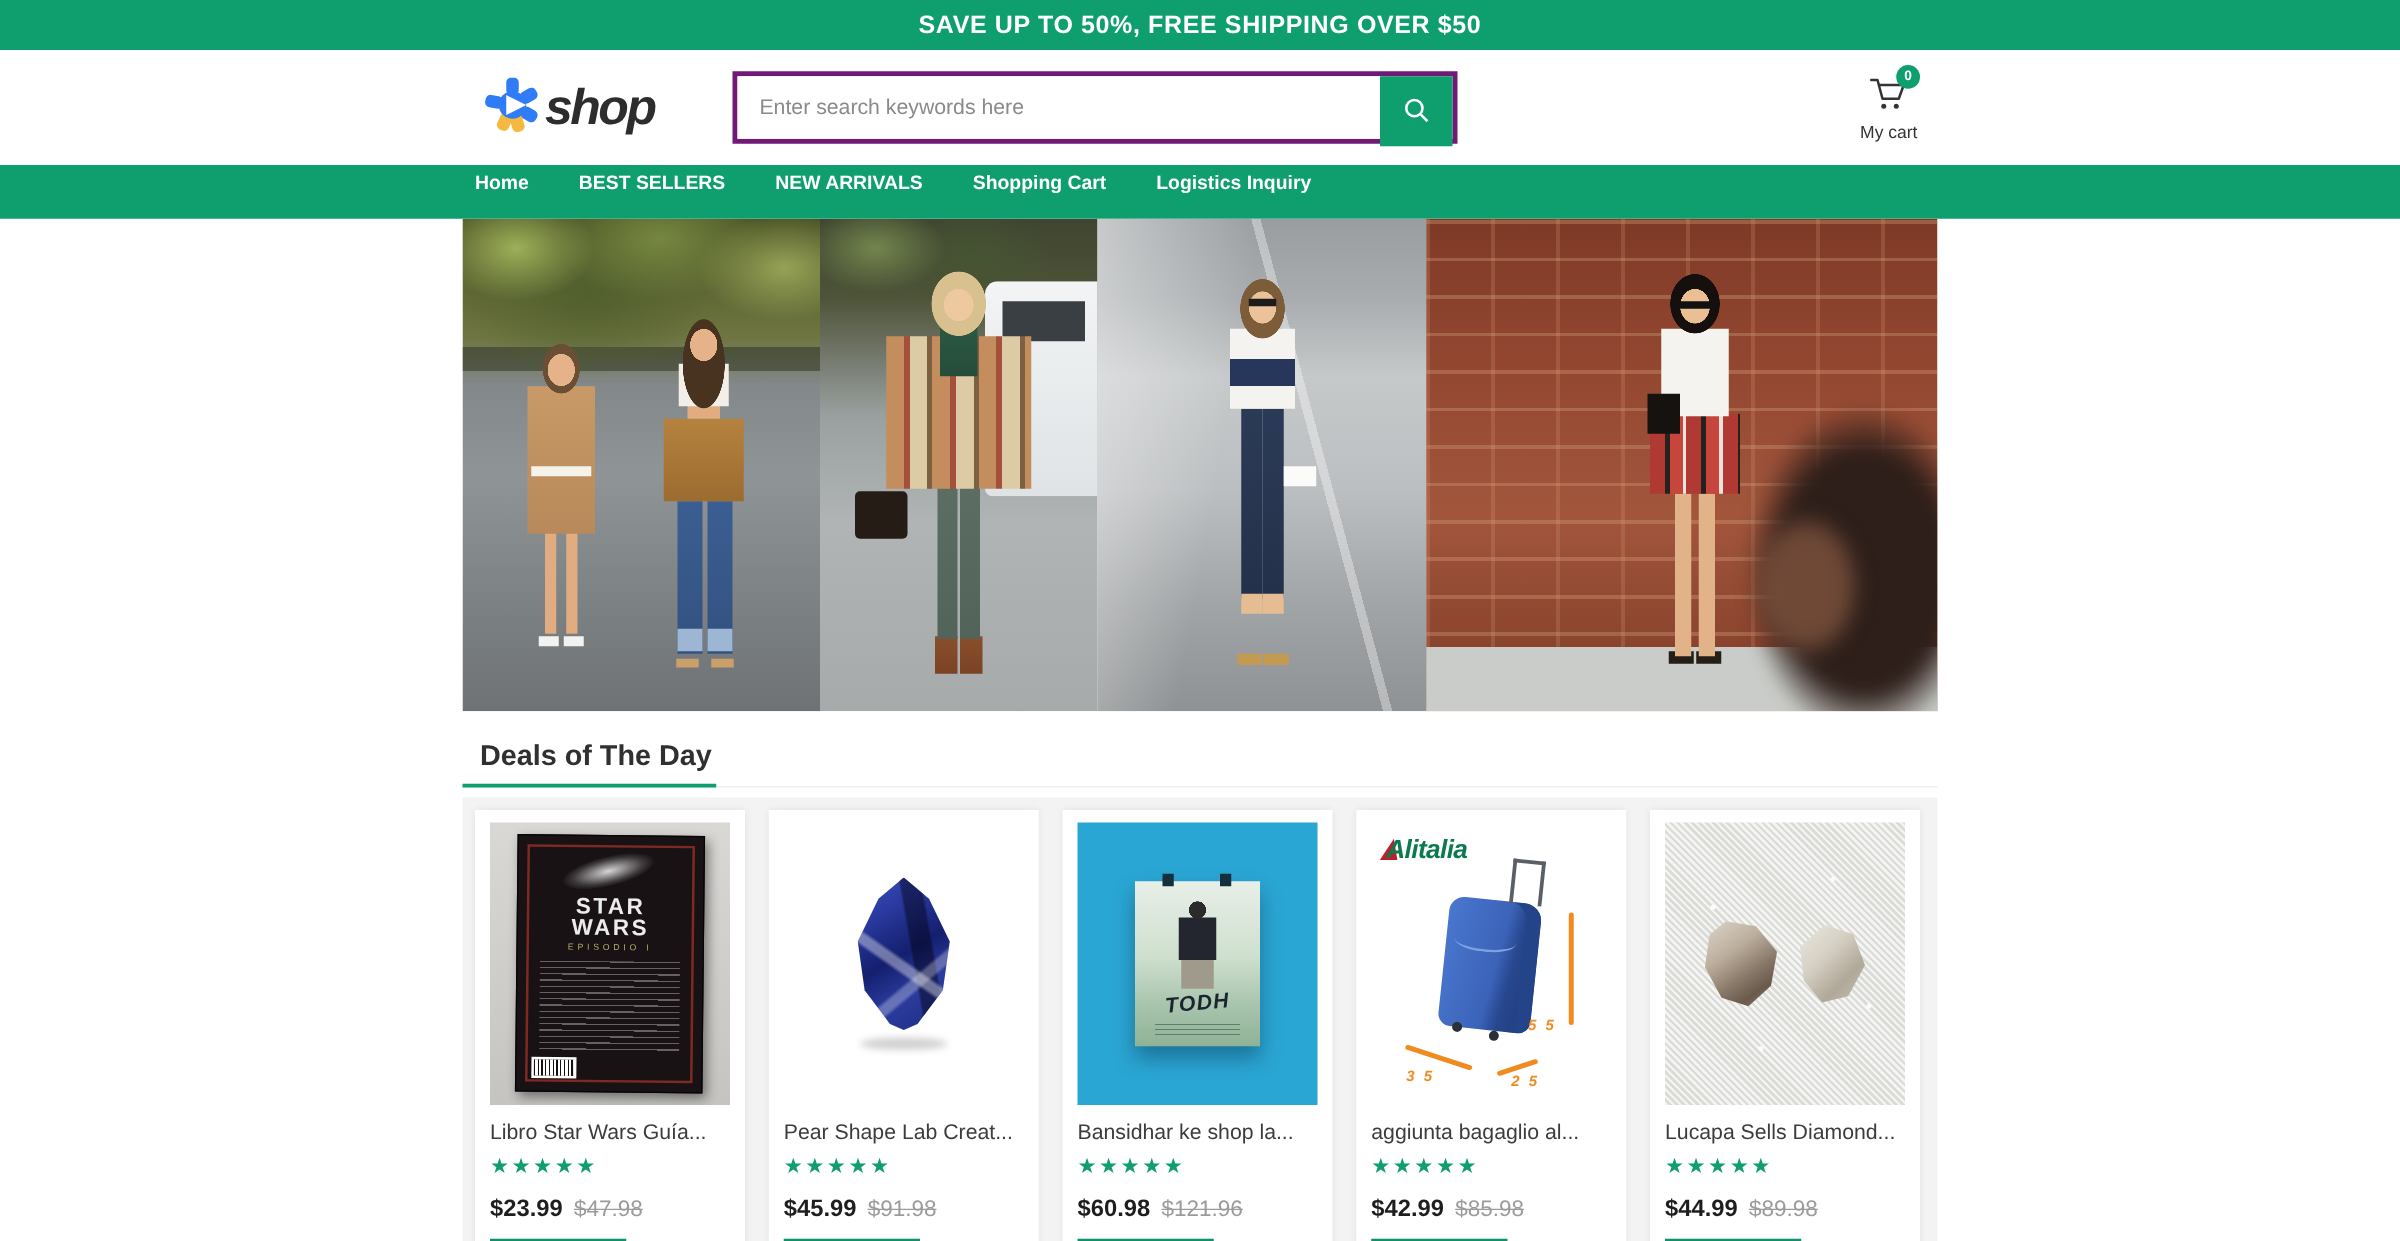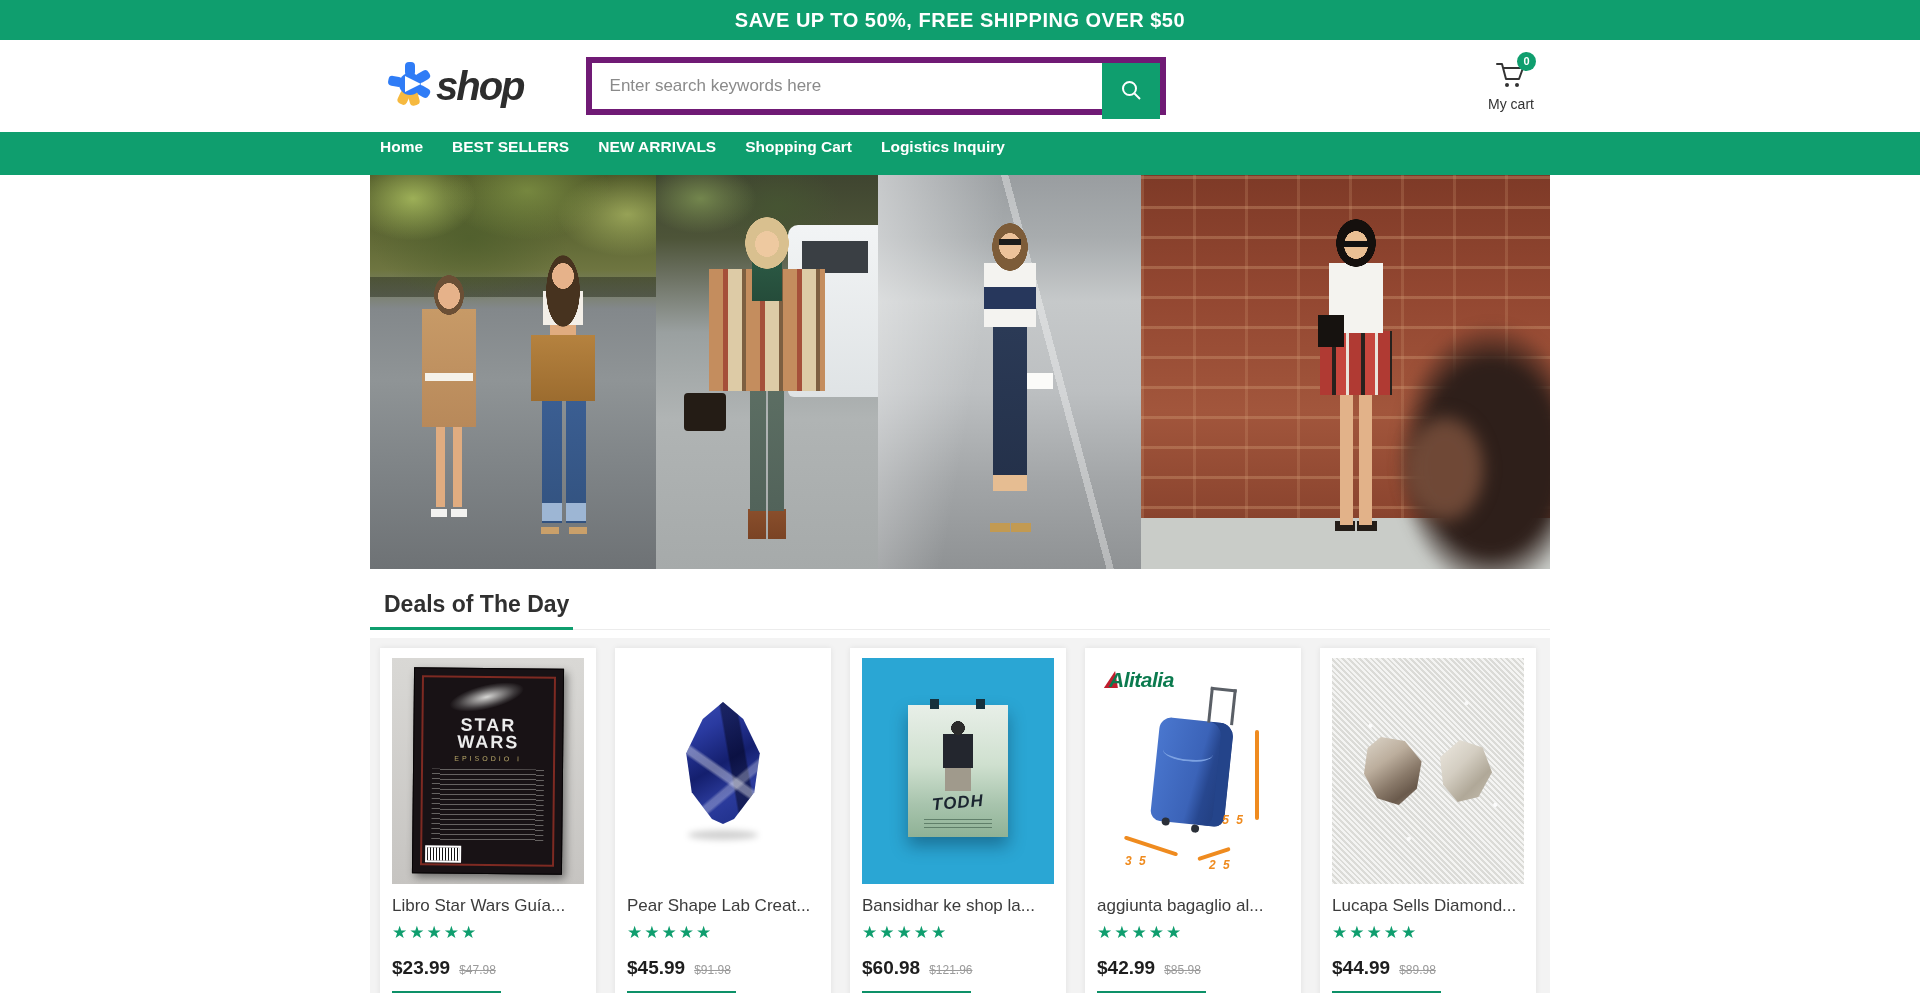--- a/index.html
+++ b/index.html
@@ -12,36 +12,36 @@
     letter-spacing:.5px; }
 
   
   .header { height:92px; display:flex; align-items:center; background:#fff;justify-content:center; }
   .container { width:1180px; margin:0 auto; position:relative; }
   .header-inner { display:flex; align-items:center; }
   .logo { display:flex; align-items:center; margin-left:18px; cursor:pointer; }
   .logo-text { font-size:40px; font-weight:800; font-style:italic; color:#2d2d2d;
     letter-spacing:-2px; margin-left:4px; }
   .search-box { display:flex; width:580px; height:58px; margin-left:62px;
-    border:6px solid #701a75; background:#fff; }
+    border:4px solid #701a75; background:#fff; }
   .search-box input { flex:1; border:none; outline:none; padding:0 18px;
     font-size:17px; color:#444; font-family:"Liberation Sans",sans-serif; }
   .search-box input::placeholder { color:#8a8a8a; }
   .search-btn { width:58px; height:56px; background:#0f9e6e; border:none;
     display:flex; align-items:center; justify-content:center; cursor:pointer; }
   .cart { margin-left:auto; margin-right:6px; text-align:center; position:relative;
     cursor:pointer; width:66px; }
   .cart-badge { position:absolute; top:-8px; right:8px; width:19px; height:19px;
     border-radius:50%; background:#0f9e6e; color:#fff; font-size:11px;
     line-height:19px; text-align:center; font-weight:700; }
   .cart-label { font-size:14px; color:#333; margin-top:2px; }
 
   
   .nav { height:43px; background:#0f9e6e; }
-  .nav .container { display:flex; height:29px; align-items:center; }
+  .nav .container { display:flex; height:29px; align-items:center;gap:11px; }
   .nav-item { color:#fff; font-size:15.5px; font-weight:700; padding:0 10px;
     margin-right:9px; line-height:43px; cursor:pointer; }
 
   
   .hero { width:1180px; height:394px; margin:0 auto; display:flex; overflow:hidden; }
   .slide { position:relative; height:394px; overflow:hidden; cursor:pointer; }
   .person { position:absolute; background-repeat:no-repeat; }
 
   .s1 { width:286px; background:
     radial-gradient(90px 60px at 15% 6%, rgba(170,190,95,.85), transparent 70%),
@@ -143,21 +143,21 @@
     display:flex; gap:19px; }
   .card { width:216px; background:#fff; padding:10px 12px 0;
     box-shadow:0 0 6px rgba(0,0,0,.08); flex:none; }
   .img { height:226px; display:flex; align-items:center; justify-content:center;
     position:relative; overflow:hidden; cursor:pointer; }
   .ptitle { margin-top:12px; font-size:17px; color:#3c3c3c; white-space:nowrap;
     overflow:hidden; cursor:pointer; }
   .stars { margin-top:6px; color:#0f9e6e; font-size:17px; letter-spacing:2px; }
   .prices { margin-top:14px; display:flex; align-items:baseline; }
   .price { font-size:19px; font-weight:700; color:#1e1e1e; }
-  .oldprice { font-size:12px; color:#9b9b9b; text-decoration:line-through;
+  .oldprice { font-size:18px; color:#9b9b9b; text-decoration:line-through;
     margin-left:9px; }
   .addcart { margin-top:12px; display:inline-block; background:#0d9168; color:#fff;
     border:none; font-size:16px; padding:9px 16px; cursor:pointer;
     font-family:"Liberation Sans",sans-serif; }
 
   
   .img1 { background:linear-gradient(180deg,#d9d8d5,#c6c4c1); }
   .book { width:150px; height:206px; background:#181215; border:1px solid #060405;
     box-shadow:3px 4px 9px rgba(0,0,0,.45); position:relative; transform:rotate(.6deg); }
   .book-frame { position:absolute; inset:7px; border:2px solid #7e2a22; }

